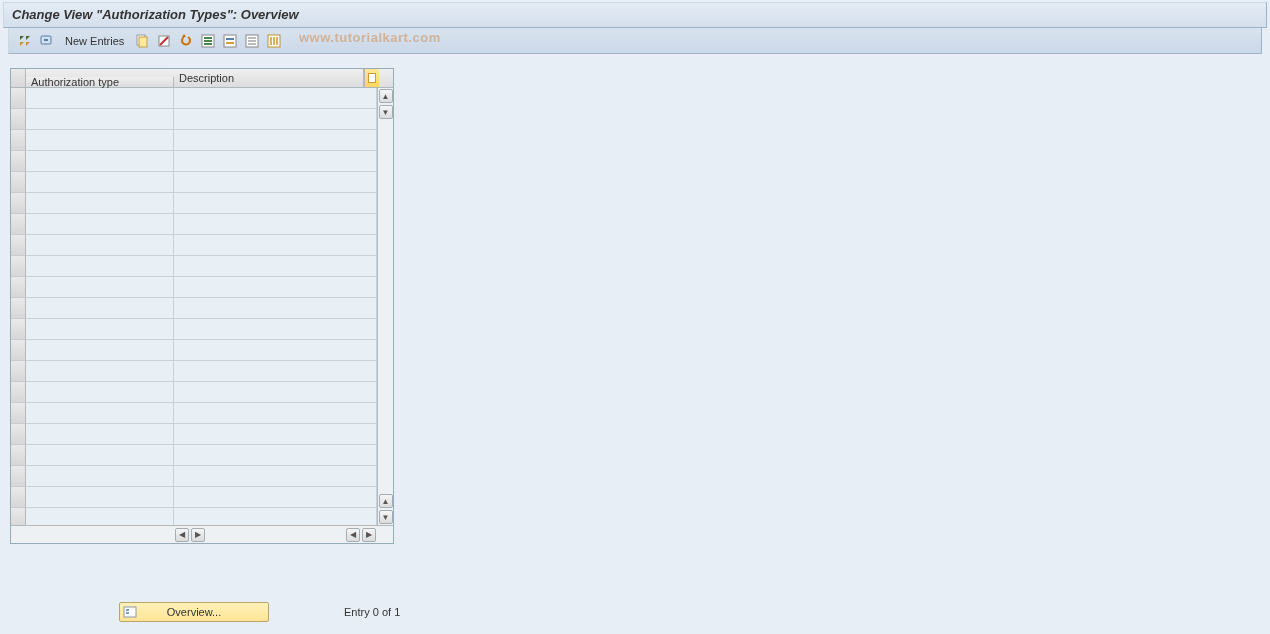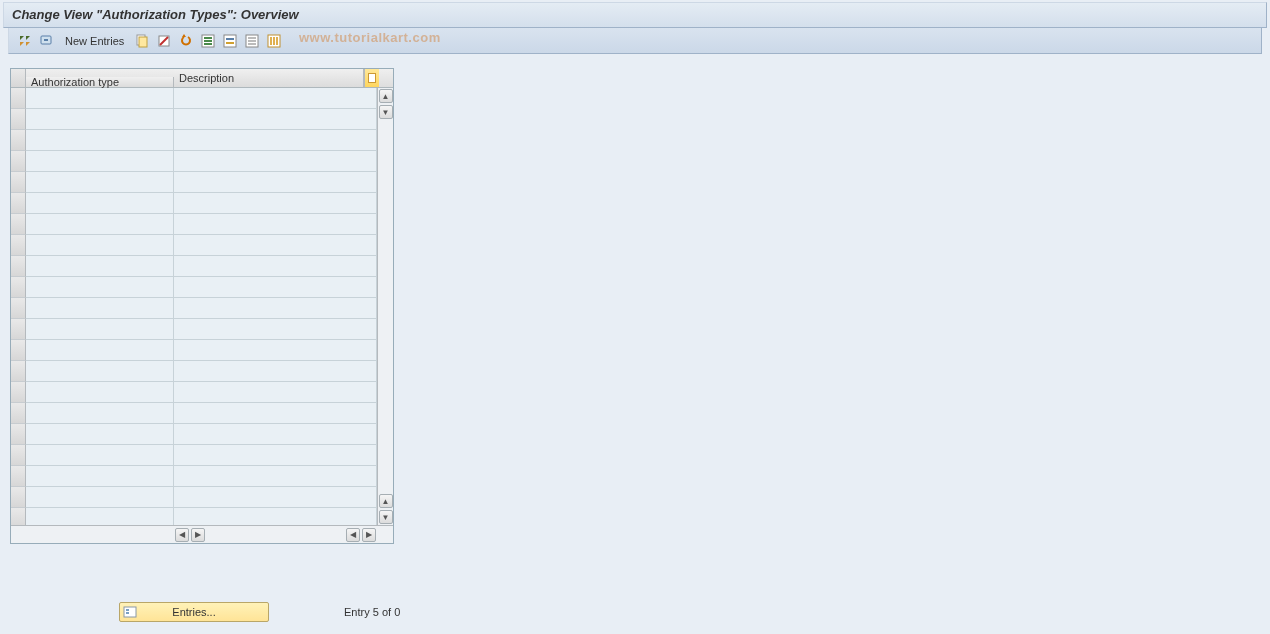--- a/index.html
+++ b/index.html
@@ -442,16 +442,16 @@
 
 <div class="footer">
   <div class="position-btn">
     <span class="pi">
       <svg width="14" height="14" viewBox="0 0 14 14">
         <rect x="1" y="2" width="12" height="10" fill="#fff" stroke="#8a98a5"></rect>
         <rect x="3" y="4" width="3" height="2" fill="#7aa0c4"></rect>
         <rect x="3" y="7" width="3" height="2" fill="#7aa0c4"></rect>
       </svg>
     </span>
-    <span>Entries...</span>
+    <span>Overview...</span>
   </div>
-  <span class="entry-status">Entry 5 of 0</span>
+  <span class="entry-status">Entry 0 of 1</span>
 </div>
 
 </body></html>

